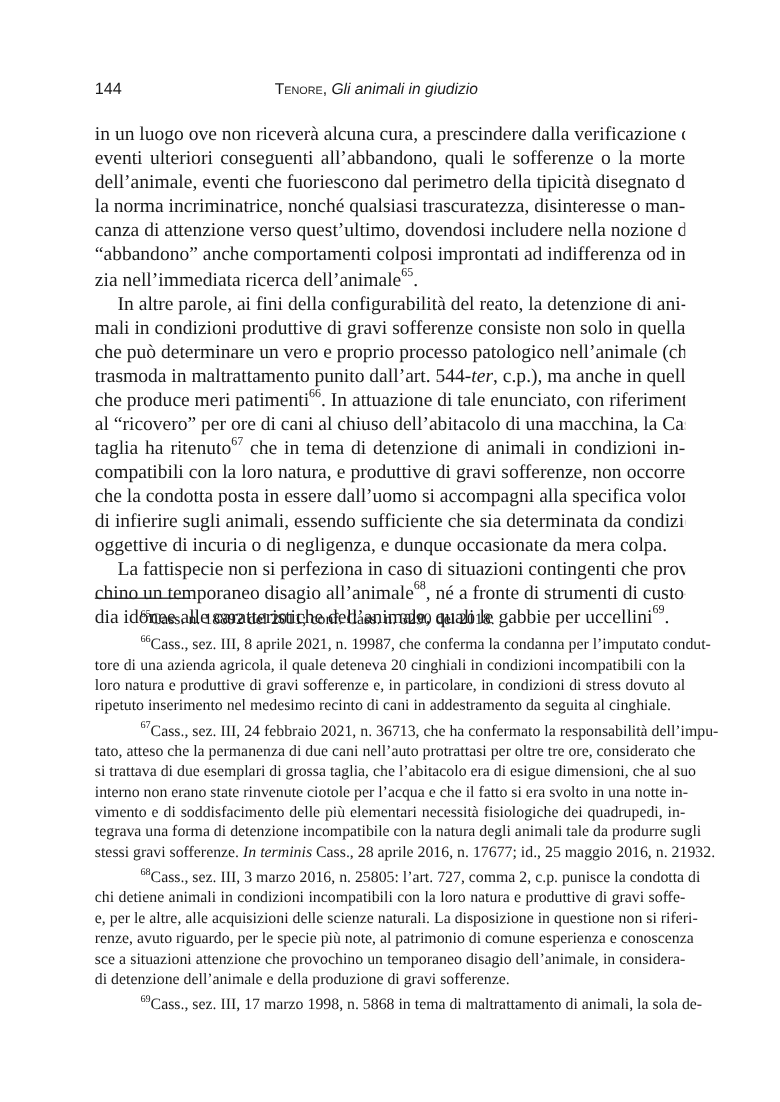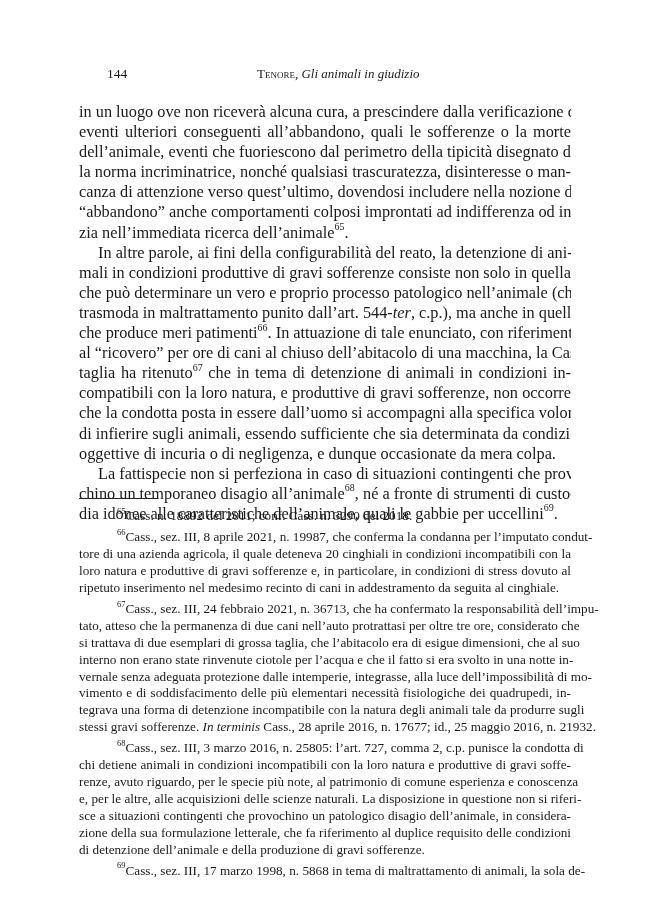--- a/index.html
+++ b/index.html
@@ -1,18 +1,18 @@
 <!DOCTYPE html>
 <html><head>
 <meta charset="utf-8">
 <style>
   html, body { margin: 0; padding: 0; background: #ffffff; }
   body { width: 650px; height: 918px; position: relative; overflow: hidden; color: #1a1a1a; }
   .page { position: absolute; left: 79px; top: 0; width: 492px; }
-  .header { position: absolute; top: 66px; left: 0; width: 492px; height: 20px; font-family: Liberation Serif, serif; font-size: 13.5px; margin-left: 28px; }
+  .header { position: absolute; top: 66px; left: 0; width: 492px; height: 20px; font-family: Liberation Sans, sans-serif; font-size: 13.5px; }
   .page-number { position: absolute; left: 0; top: 0; }
   .running-title { position: absolute; left: 150px; top: 0; font-size: 13px; }
   .running-title .sc { font-variant: small-caps; text-align: right; }
   .running-title i { font-style: italic; }
   .body { position: absolute; top: 102px; left: 0; width: 492px; font-family: "Liberation Serif", serif; font-size: 16.3px; line-height: 20.1px; text-align: justify; hyphens: manual; }
   .body p { margin: 0; }
   .line { display: block; text-align: justify; text-align-last: justify; white-space: nowrap; }
   .line.last { text-align-last: left; }
   sup { font-size: 10px; line-height: 0; vertical-align: super; position: relative; top: -1px; }
   .rule { position: absolute; top: 498px; left: 0; width: 78px; height: 0; border-top: 1px solid #222; }
@@ -72,32 +72,30 @@
       <span class="line" style="padding-left:19px"><sup>66</sup><span>Cass., sez. III, 8 aprile 2021, n. 19987, che conferma la condanna per l’imputato condut-</span></span>
       <span class="line">tore di una azienda agricola, il quale deteneva 20 cinghiali in condizioni incompatibili con la</span>
       <span class="line">loro natura e produttive di gravi sofferenze e, in particolare, in condizioni di stress dovuto al</span>
       <span class="line last">ripetuto inserimento nel medesimo recinto di cani in addestramento da seguita al cinghiale.</span>
     </div>
     <div class="note">
       <span class="line" style="padding-left:19px"><sup>67</sup><span>Cass., sez. III, 24 febbraio 2021, n. 36713, che ha confermato la responsabilità dell’impu-</span></span>
       <span class="line">tato, atteso che la permanenza di due cani nell’auto protrattasi per oltre tre ore, considerato che</span>
       <span class="line">si trattava di due esemplari di grossa taglia, che l’abitacolo era di esigue dimensioni, che al suo</span>
       <span class="line">interno non erano state rinvenute ciotole per l’acqua e che il fatto si era svolto in una notte in-</span>
-      <span class="line">vernale senza adeguata protezione dalle intemperie, integrasse, alla luce dell’impossibilità di mo-</span>
       <span class="line">vimento e di soddisfacimento delle più elementari necessità fisiologiche dei quadrupedi, in-</span>
       <span class="line">tegrava una forma di detenzione incompatibile con la natura degli animali tale da produrre sugli</span>
       <span class="line last"><span>stessi gravi sofferenze. </span><i>In terminis</i><span> Cass., 28 aprile 2016, n. 17677; id., 25 maggio 2016, n. 21932.</span></span>
     </div>
     <div class="note">
       <span class="line" style="padding-left:19px"><sup>68</sup><span>Cass., sez. III, 3 marzo 2016, n. 25805: l’art. 727, comma 2, c.p. punisce la condotta di</span></span>
       <span class="line">chi detiene animali in condizioni incompatibili con la loro natura e produttive di gravi soffe-</span>
+      <span class="line">e, per le altre, alle acquisizioni delle scienze naturali. La disposizione in questione non si riferi-</span>
       <span class="line">renze, avuto riguardo, per le specie più note, al patrimonio di comune esperienza e conoscenza</span>
-      <span class="line">e, per le altre, alle acquisizioni delle scienze naturali. La disposizione in questione non si riferi-</span>
-      <span class="line">sce a situazioni contingenti che provochino un patologico disagio dell’animale, in considera-</span>
-      <span class="line">zione della sua formulazione letterale, che fa riferimento al duplice requisito delle condizioni</span>
+      <span class="line">sce a situazioni attenzione che provochino un temporaneo disagio dell’animale, in considera-</span>
       <span class="line last">di detenzione dell’animale e della produzione di gravi sofferenze.</span>
     </div>
     <div class="note">
       <span class="line" style="padding-left:19px"><sup>69</sup><span>Cass., sez. III, 17 marzo 1998, n. 5868 in tema di maltrattamento di animali, la sola de-</span></span>
     </div>
   </div>
 
 </div>
 
 </body></html>

